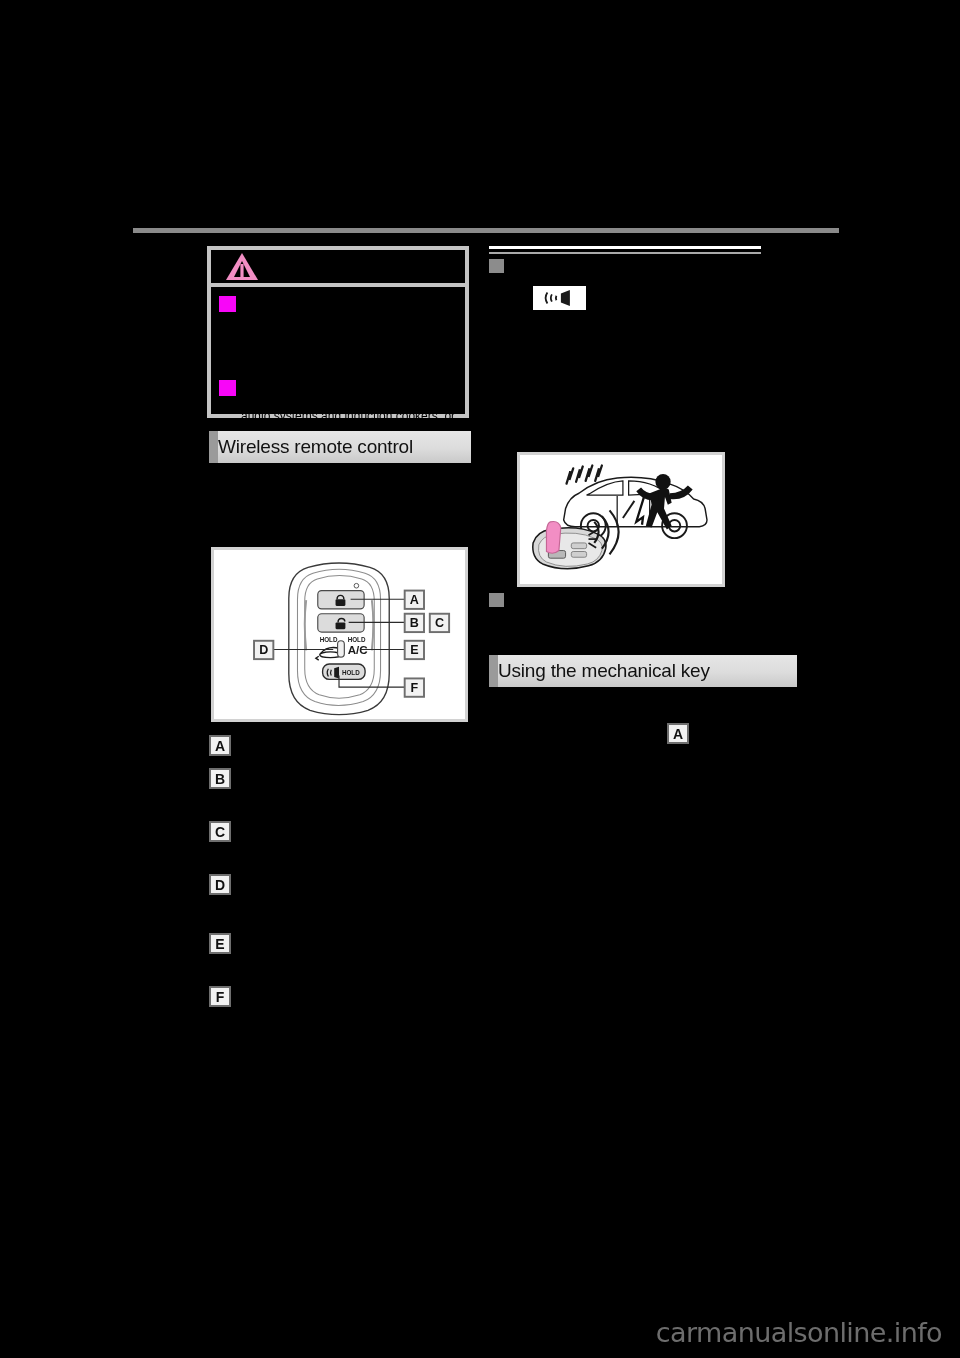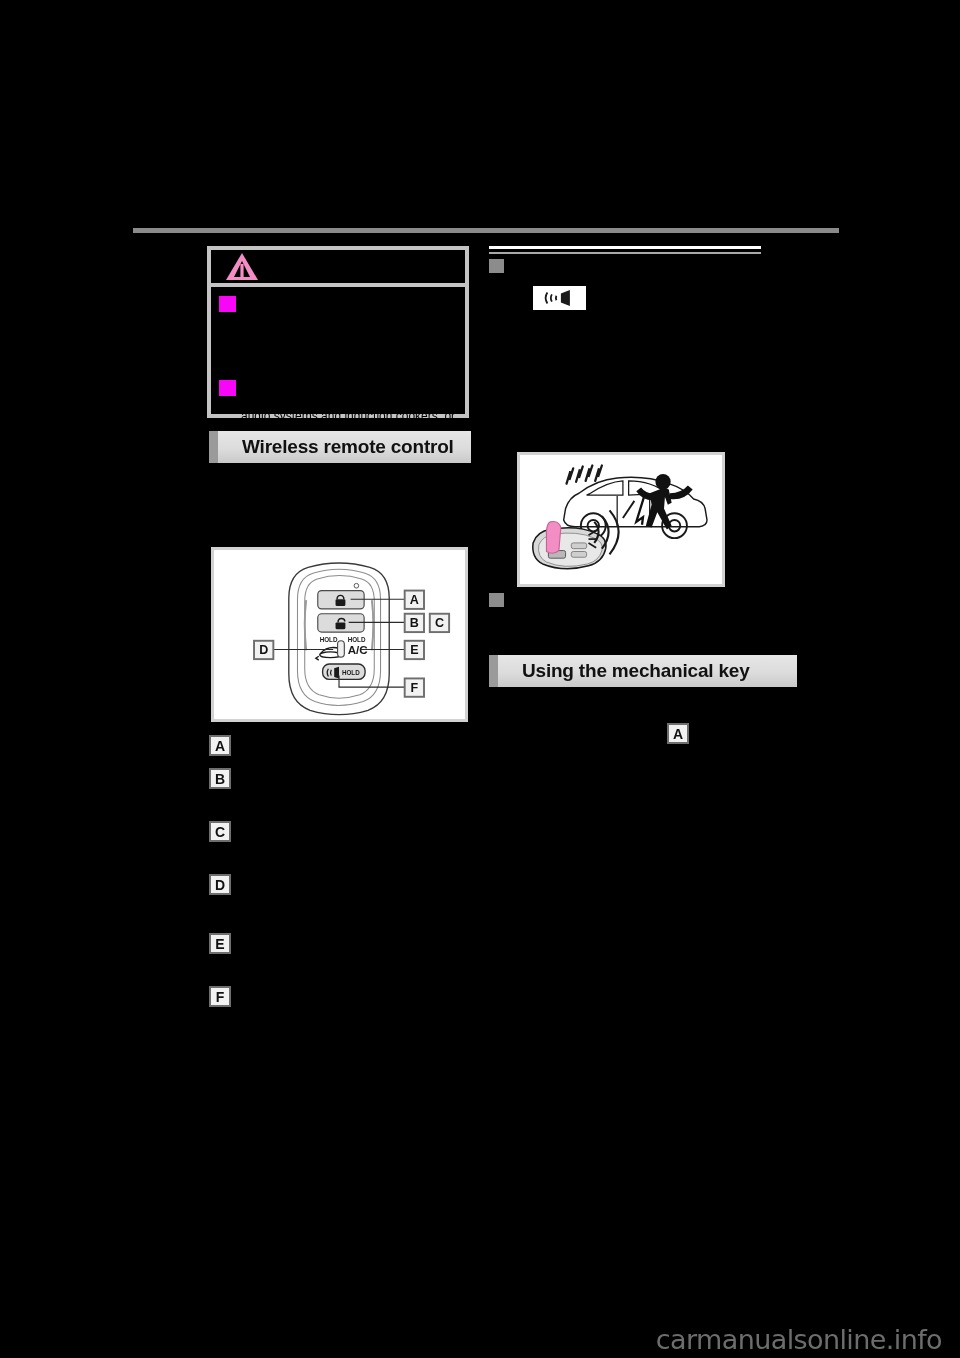--- a/index.html
+++ b/index.html
@@ -92,23 +92,23 @@
   .section-head {
     position: absolute;
     height: 32px;
     background: linear-gradient(to bottom, #e6e6e6 0%, #dcdcdc 55%, #c9c9c9 100%);
     border-left: 9px solid #9a9a9a;
     box-sizing: border-box;
     display: flex;
     align-items: center;
   }
   .section-head .sh-label {
-    padding-left: 24px;
+    padding-left: 0;
     font-size: 19px;
-    font-weight: bold;
+    font-weight: normal;
     color: #111111;
     letter-spacing: -0.2px;
     white-space: nowrap;
   }
   #sec-wireless { left: 209px; top: 431px; width: 262px; }
   #sec-mechanical { left: 489px; top: 655px; width: 308px; }
 
   
   .para {
     position: absolute;
@@ -203,21 +203,21 @@
     display: flex;
     align-items: center;
     justify-content: center;
   }
   #chip-alarm { left: 533px; top: 286px; width: 53px; height: 24px; }
 
   
   .watermark {
     position: absolute;
     right: 18px;
-    bottom: 3px;
+    bottom: 10px;
     font-size: 27px;
     color: #6d6d6d;
     letter-spacing: -0.6px;
     font-family: "DejaVu Sans", sans-serif;
   }
 </style>
 </head>
 <body>
 
 <div class="page">

